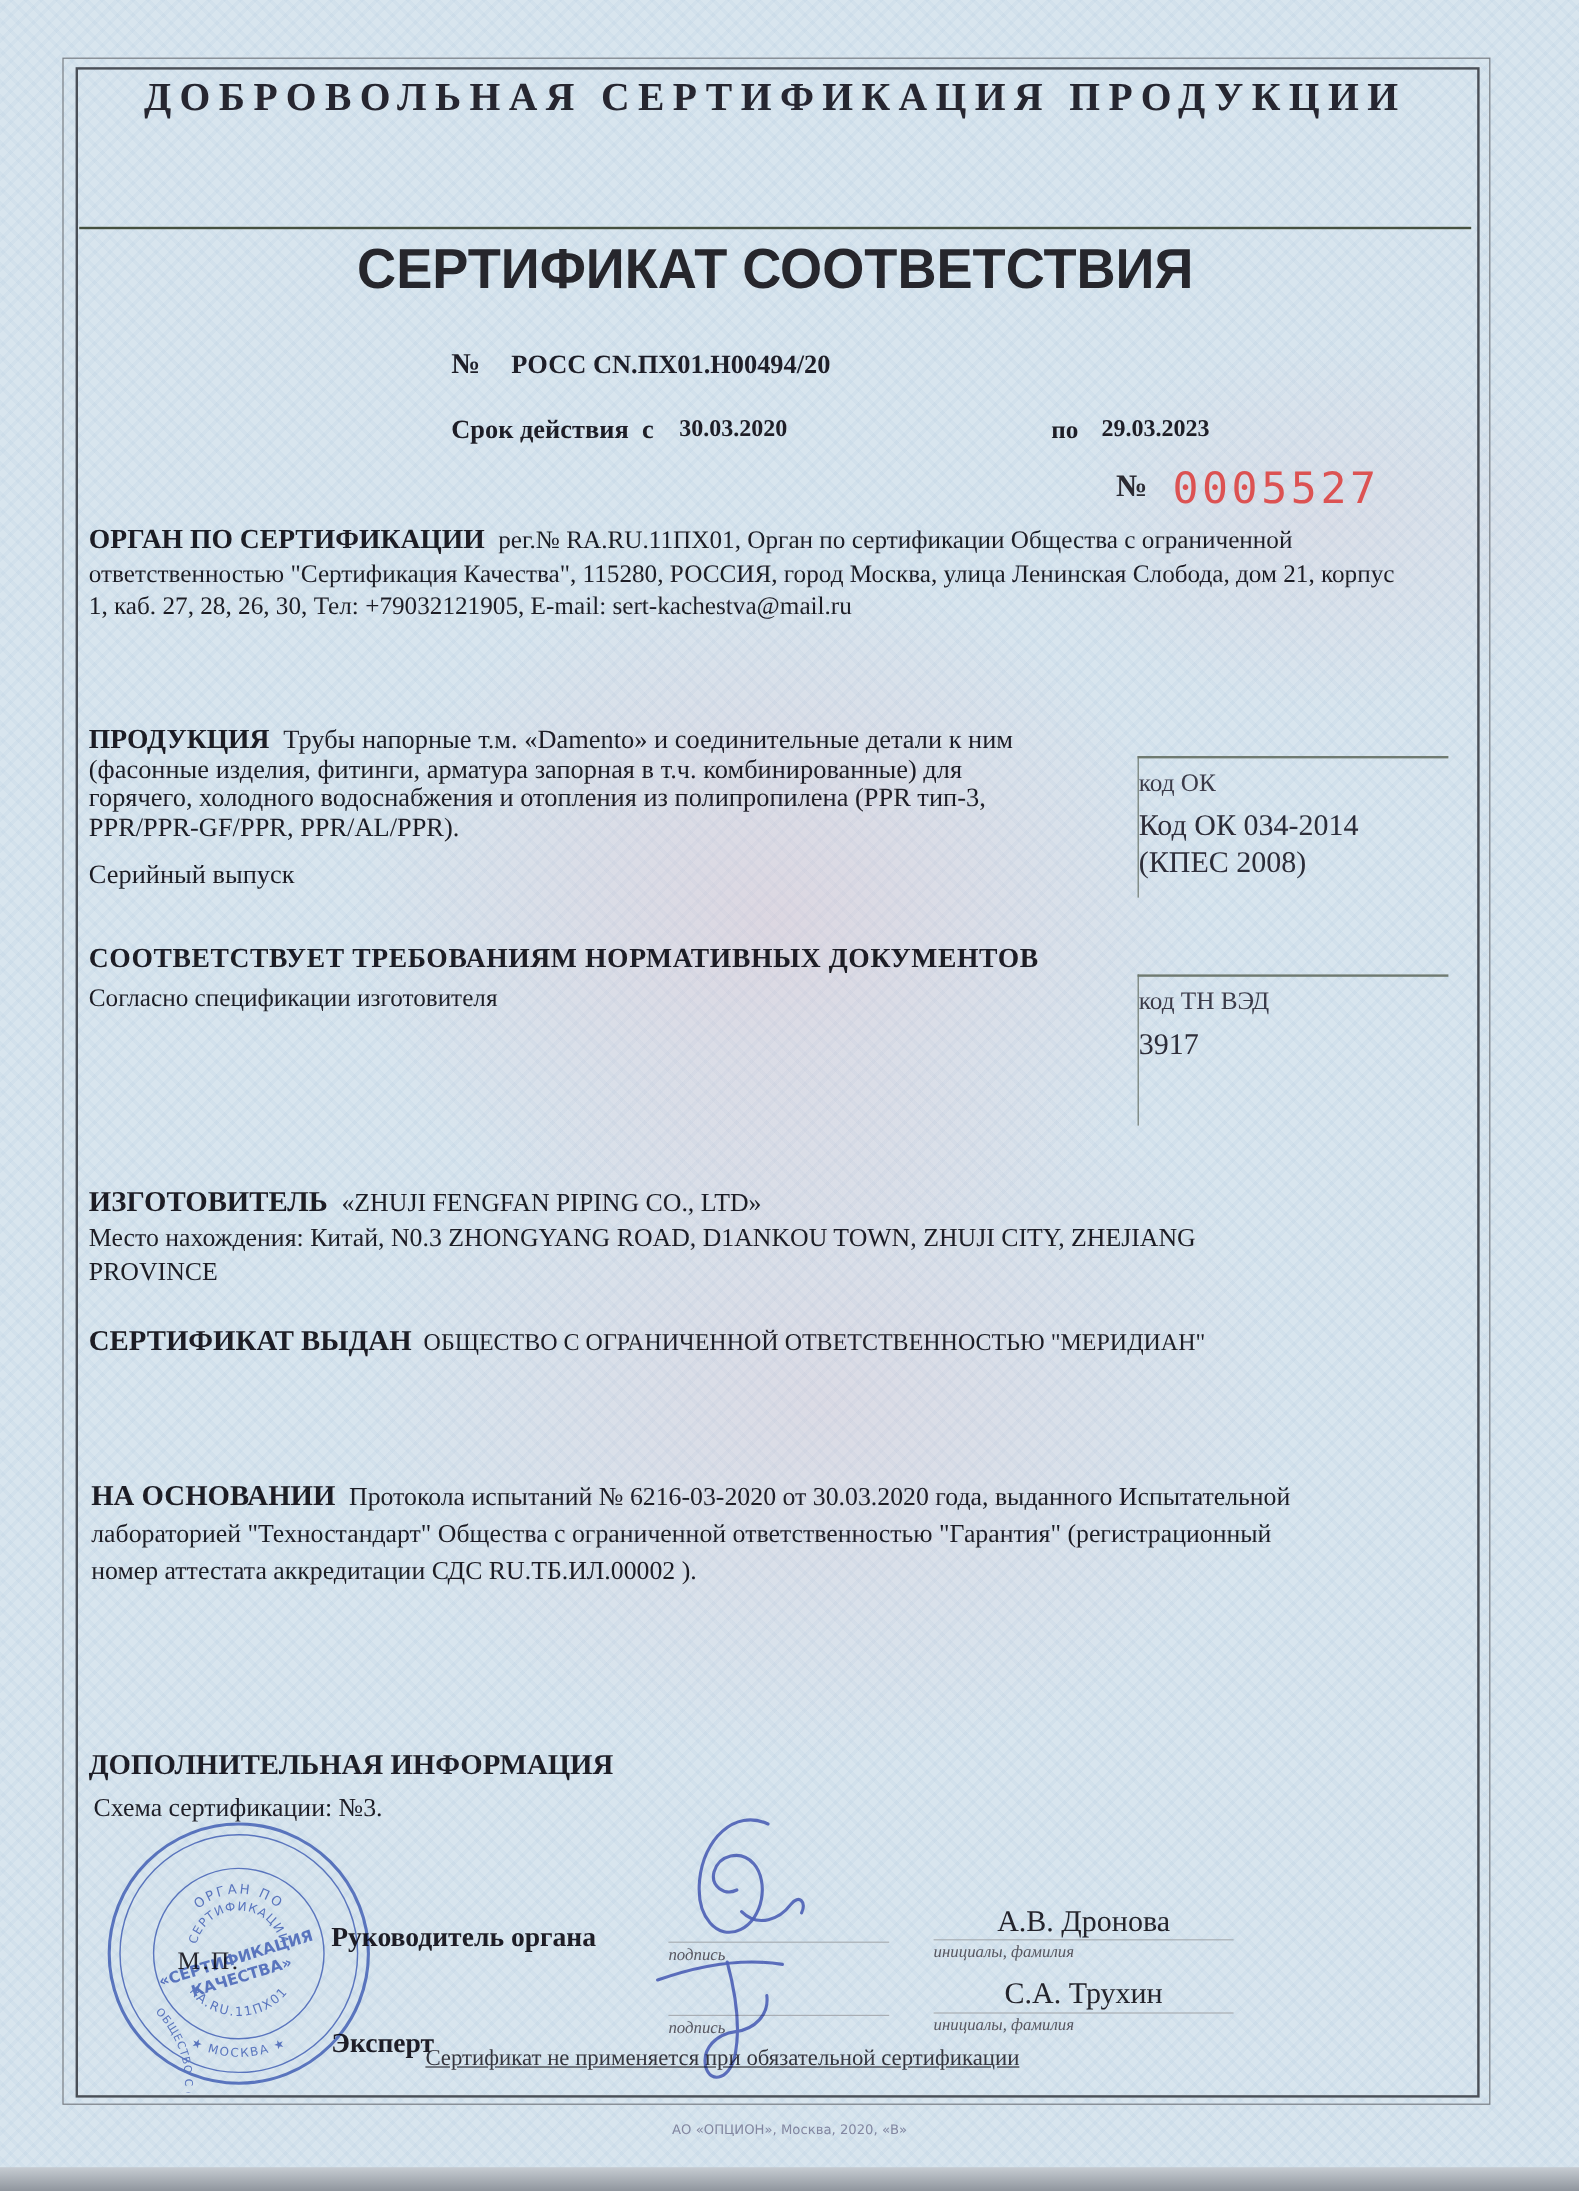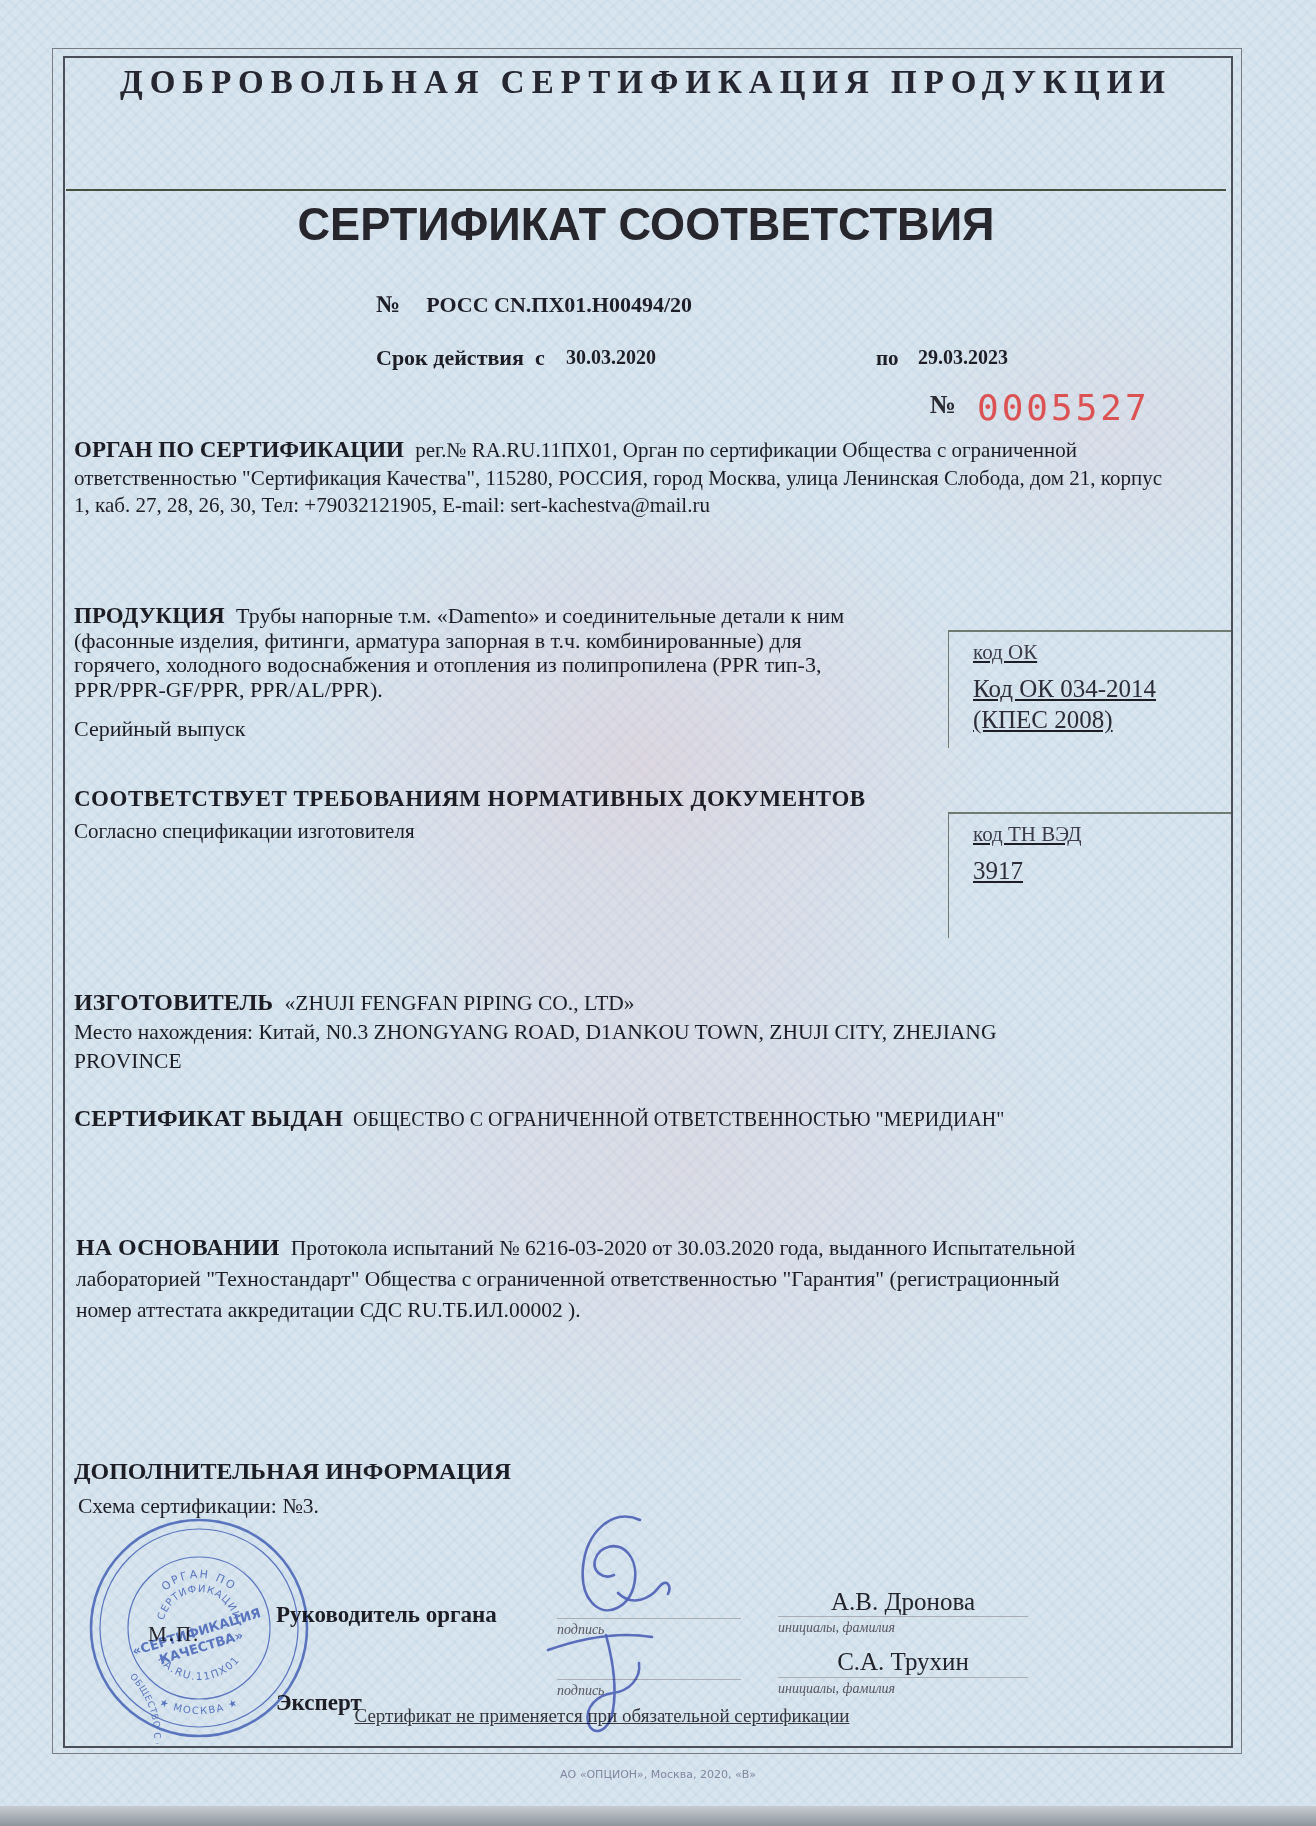--- a/index.html
+++ b/index.html
@@ -31,21 +31,21 @@
   .fn-num{position:absolute;left:977px;top:387px;font-family:"DejaVu Sans Mono",monospace;
     font-size:36px;letter-spacing:3px;color:#dc5252;}
   .sec{position:absolute;color:#1c1c24;}
   .slbl{font-weight:bold;margin-right:6px;}
   .organ{left:74px;top:436px;width:1096px;font-size:21px;line-height:27.5px;}
   .organ .slbl{font-size:23px;}
   .product{left:74px;top:604px;width:800px;font-size:22px;line-height:24.5px;}
   .product .slbl{font-size:23px;}
   .serial{margin-top:15px;}
   .codebox{position:absolute;left:948px;width:258px;border-top:2px solid #6f7a70;border-left:1.6px solid #6f7a70;
-    padding:8px 0 0 24px;text-decoration:underline;}
+    padding:8px 0 0 0;}
   .okbox{top:630px;height:108px;}
   .tnbox{top:812px;height:116px;}
   .blabel{font-size:21px;color:#3a3a48;}
   .bvalue{font-size:25px;margin-top:8px;width:205px;line-height:31px;color:#2c2c38;}
   .conform{left:74px;top:786px;width:1100px;}
   .conform .slbl{font-size:23px;letter-spacing:.5px;}
   .conform .ctxt{font-size:21px;margin-top:7px;}
   .manufacturer{left:74px;top:988px;width:1100px;font-size:21.5px;line-height:29px;}
   .manufacturer .slbl{font-size:24px;}
   .manufacturer .addr{width:940px;}

